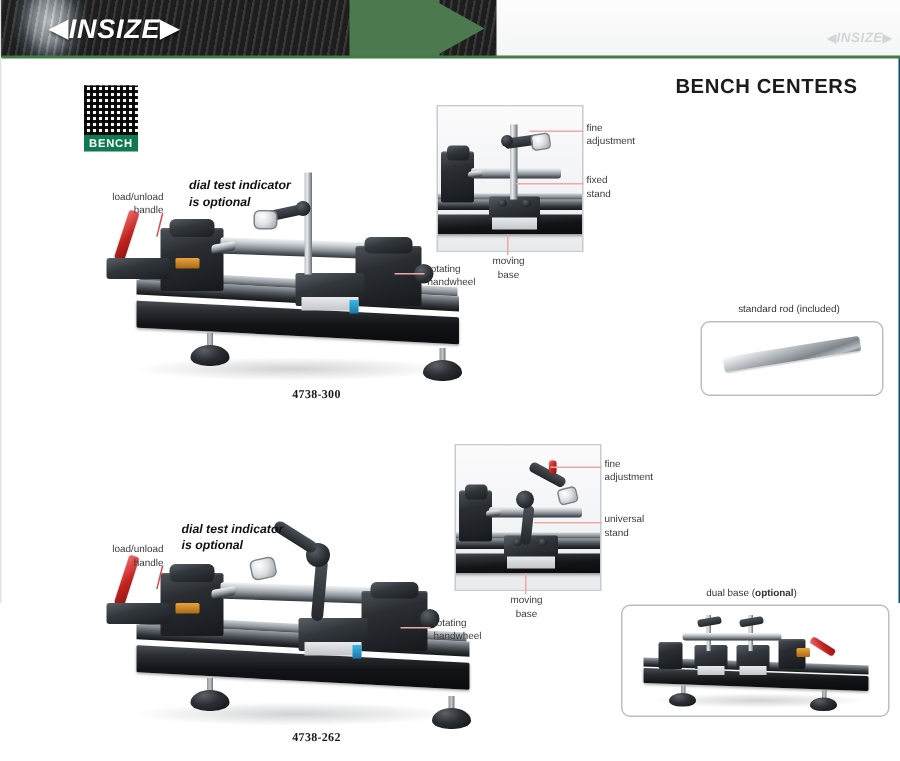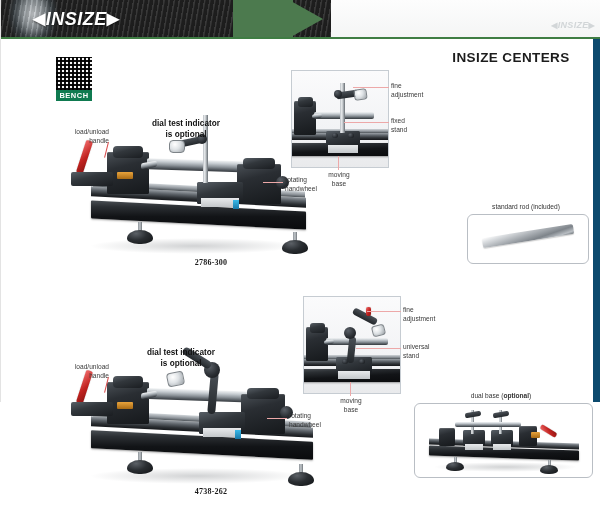--- a/index.html
+++ b/index.html
@@ -1,19 +1,19 @@
 <!DOCTYPE html>
 <html><head>
 <meta charset="utf-8">
 <style>
   html,body{margin:0;padding:0;background:#ffffff;}
   body{width:600px;height:507px;overflow:hidden;
        font-family:"Liberation Sans", sans-serif;color:#231f20;}
   .page{position:relative;width:600px;height:402px;background:#fff;
-        border-left:1px solid #e3e3e3;border-right:7px solid #0c4a6e;
+        border-left:1px solid #e3e3e3;border-right:1px solid #0c4a6e;
         box-sizing:border-box;}
 
   
   .header{position:absolute;left:0;top:0;width:600px;height:38px;overflow:hidden;}
   .hdr-photo{position:absolute;left:0;top:0;width:330px;height:38px;
              background:
                radial-gradient(ellipse 26px 34px at 32px 14px,#cfd3d6 0%,#8e9599 42%,#3c4347 72%,#222 100%),
                radial-gradient(ellipse 22px 30px at 88px 26px,#e2e5e7 0%,#9aa1a5 45%,#474d50 78%,#1d2123 100%),
                radial-gradient(ellipse 24px 32px at 150px 10px,#d5d9dc 0%,#939a9e 45%,#3e4447 78%,#1b1e20 100%),
                radial-gradient(ellipse 20px 28px at 205px 30px,#c9ced1 0%,#868d91 48%,#353b3e 80%,#171a1c 100%),
@@ -52,21 +52,21 @@
         repeating-linear-gradient(45deg,#1d1d1d 0 3px,transparent 3px 7px);
       background-blend-mode:multiply,multiply,screen;}
   .qr-label{width:36px;height:11px;background:#0f7a50;color:#fff;font-size:7.5px;
             font-weight:bold;text-align:center;line-height:11px;letter-spacing:.5px;}
 
   
   .cap{position:absolute;font-size:6.6px;color:#3a3a3a;line-height:1.32;}
   .cap.r{text-align:right;}
   .cap.c{text-align:center;}
   .bold-note{position:absolute;font-size:8.2px;font-weight:bold;color:#111;
-             text-align:center;line-height:1.3;}
+             text-align:left;line-height:1.3;font-style:italic;}
   .model{position:absolute;width:140px;text-align:center;font-size:8px;font-weight:bold;
          color:#1a1a1a;font-family:"Liberation Serif", serif;letter-spacing:.2px;}
 
   .lead{position:absolute;background:#eda8a8;height:1px;}
   .lead-red{position:absolute;background:#d94b4b;}
 
   
   .photo{position:absolute;}
   .base-shadow{position:absolute;border-radius:50%;
                background:radial-gradient(ellipse at center,rgba(90,95,100,.28) 0%,rgba(255,255,255,0) 70%);}
@@ -117,21 +117,21 @@
   <div class="header">
     <div class="hdr-photo"></div>
     <div class="hdr-arrow-fill"></div>
     <div class="hdr-arrow"></div>
     <div class="hdr-right"></div>
     <div class="logo"><span class="ar">◀</span><span>INSIZE</span><span class="ar">▶</span></div>
     <div class="watermark"><span class="ar">◀</span><span>INSIZE</span><span class="ar">▶</span></div>
   </div>
   <div class="green-rule"></div>
 
-  <div class="title">INSIZE CENTERS</div>
+  <div class="title">BENCH CENTERS</div>
 
   <div class="qr-wrap">
     <div class="qr"></div>
     <div class="qr-label">BENCH</div>
   </div>
 
   <div class="inset" style="left:290px;top:70px;width:96px;height:96px;">
     <div class="inset-bgsky"></div>
 
     <div class="bc-bed" style="left:-6px;top:72px;width:110px;height:13px;"></div>
@@ -220,21 +220,21 @@
     <span>handle</span>
   </div>
   <div class="lead-red" style="left:105px;top:142px;width:1.3px;height:16px;background:#d94b4b;transform:rotate(14deg);"></div>
 
   <div class="lead" style="left:262px;top:182px;width:20px;"></div>
   <div class="cap" style="left:284px;top:176px;width:56px;">
     <span>rotating</span><br>
     <span>handwheel</span>
   </div>
 
-  <div class="model" style="left:140px;top:258px;">2786-300</div>
+  <div class="model" style="left:140px;top:258px;">4738-300</div>
 
   <div class="boxed-cap" style="left:460px;top:203px;width:130px;">standard rod (included)</div>
   <div class="boxed" style="left:466px;top:214px;width:120px;height:48px;">
     <div class="rod" style="left:14px;top:16px;width:92px;height:10px;transform:rotate(-9deg);"></div>
   </div>
 
   <div class="inset" style="left:302px;top:296px;width:96px;height:96px;">
     <div class="inset-bgsky"></div>
     <div class="bc-bed" style="left:-6px;top:72px;width:110px;height:13px;"></div>
     <div class="bc-rail" style="left:-6px;top:62px;width:110px;height:7px;"></div>

